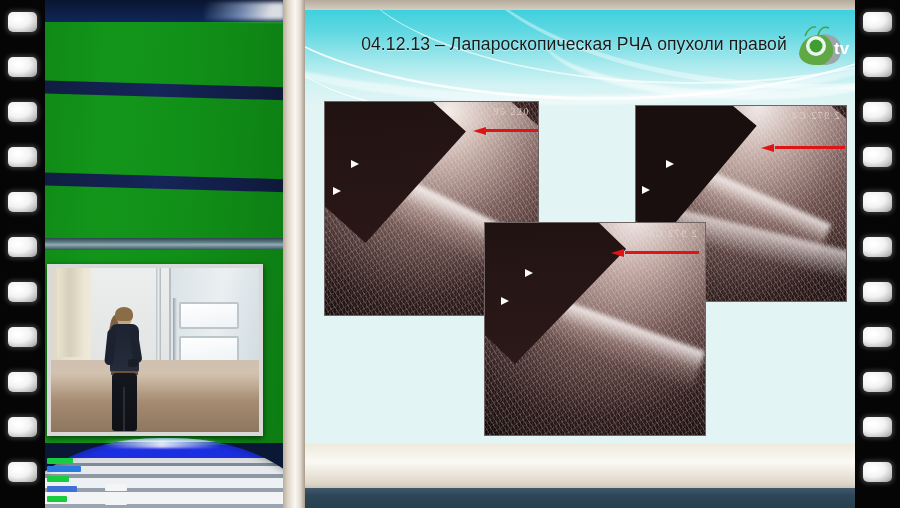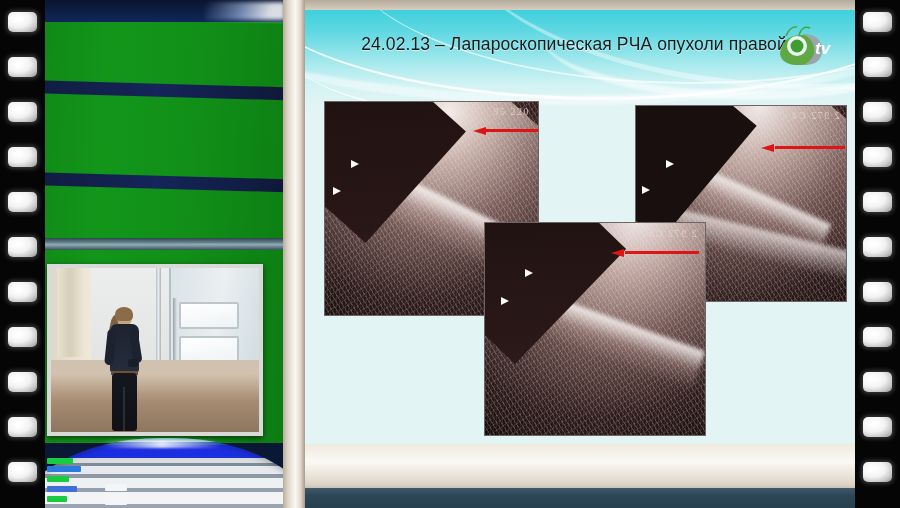--- a/index.html
+++ b/index.html
@@ -165,21 +165,21 @@
   .sw6 { left:240px; top:-40px; width:420px; height:130px;
     border-bottom:9px solid rgba(255,255,255,.55); border-radius:50%; filter:blur(1px); }
 
   #slidetitle {
     position:absolute; left:22px; top:23px; width:500px;
     text-align:center; line-height:1.33;
     font-size:17.5px; color:#1a1a1a; letter-spacing:.1px;
     text-shadow:0 1px 1px rgba(255,255,255,.6);
     z-index:5;
   }
-  #logo { position:absolute; right:19px; top:14px; width:70px; height:46px; z-index:6;font-style:italic; }
+  #logo { position:absolute; right:0; top:14px; width:70px; height:46px; z-index:6; }
 
   
   .us { position:absolute; overflow:hidden; background:#241313;
         border:1px solid rgba(255,255,255,.35); }
   #us1 { left:22px;  top:91px;  width:215px; height:215px; z-index:3; }
   #us2 { left:333px; top:95px;  width:212px; height:197px; z-index:3; }
   #us3 { left:182px; top:212px; width:222px; height:214px; z-index:5; }
 
   .us-bg { position:absolute; inset:0;
     background:radial-gradient(circle at 62% 18%, #4b2c2c 0%, #331e1e 36%, #1e1111 68%, #140b0b 100%); }
@@ -263,21 +263,21 @@
       <div id="slidehdr">
         <div class="swoosh sw2"></div>
         <div class="swoosh sw4"></div>
         <div class="swoosh sw1"></div>
         <div class="swoosh sw3"></div>
         <div class="swoosh sw6"></div>
         <div class="swoosh sw5"></div>
       </div>
 
       <div id="slidetitle">
-        <div>24.02.13 – Лапароскопическая РЧА опухоли правой</div>
+        <div>04.12.13 – Лапароскопическая РЧА опухоли правой</div>
       </div>
 
       <div id="logo">
         <svg viewBox="0 0 70 46" width="70" height="46">
           <path d="M20 12 Q24 2 31 3" stroke="#4a9e3a" stroke-width="1.4" fill="none"></path>
           <path d="M33 11 Q36 1 44 4" stroke="#4a9e3a" stroke-width="1.4" fill="none"></path>
           <path d="M14 30 Q16 12 34 11 Q52 10 54 26 Q56 40 36 41 Q16 42 14 30 Z" fill="#5fa843"></path>
           <path d="M36 10 Q56 10 56 26 Q56 41 38 41 Q50 34 48 24 Q46 13 36 10 Z" fill="#9aa6a8"></path>
           <circle cx="31" cy="22" r="10" fill="#e9f5ee"></circle>
           <circle cx="31" cy="22" r="6.5" fill="#3f9e2f"></circle>

